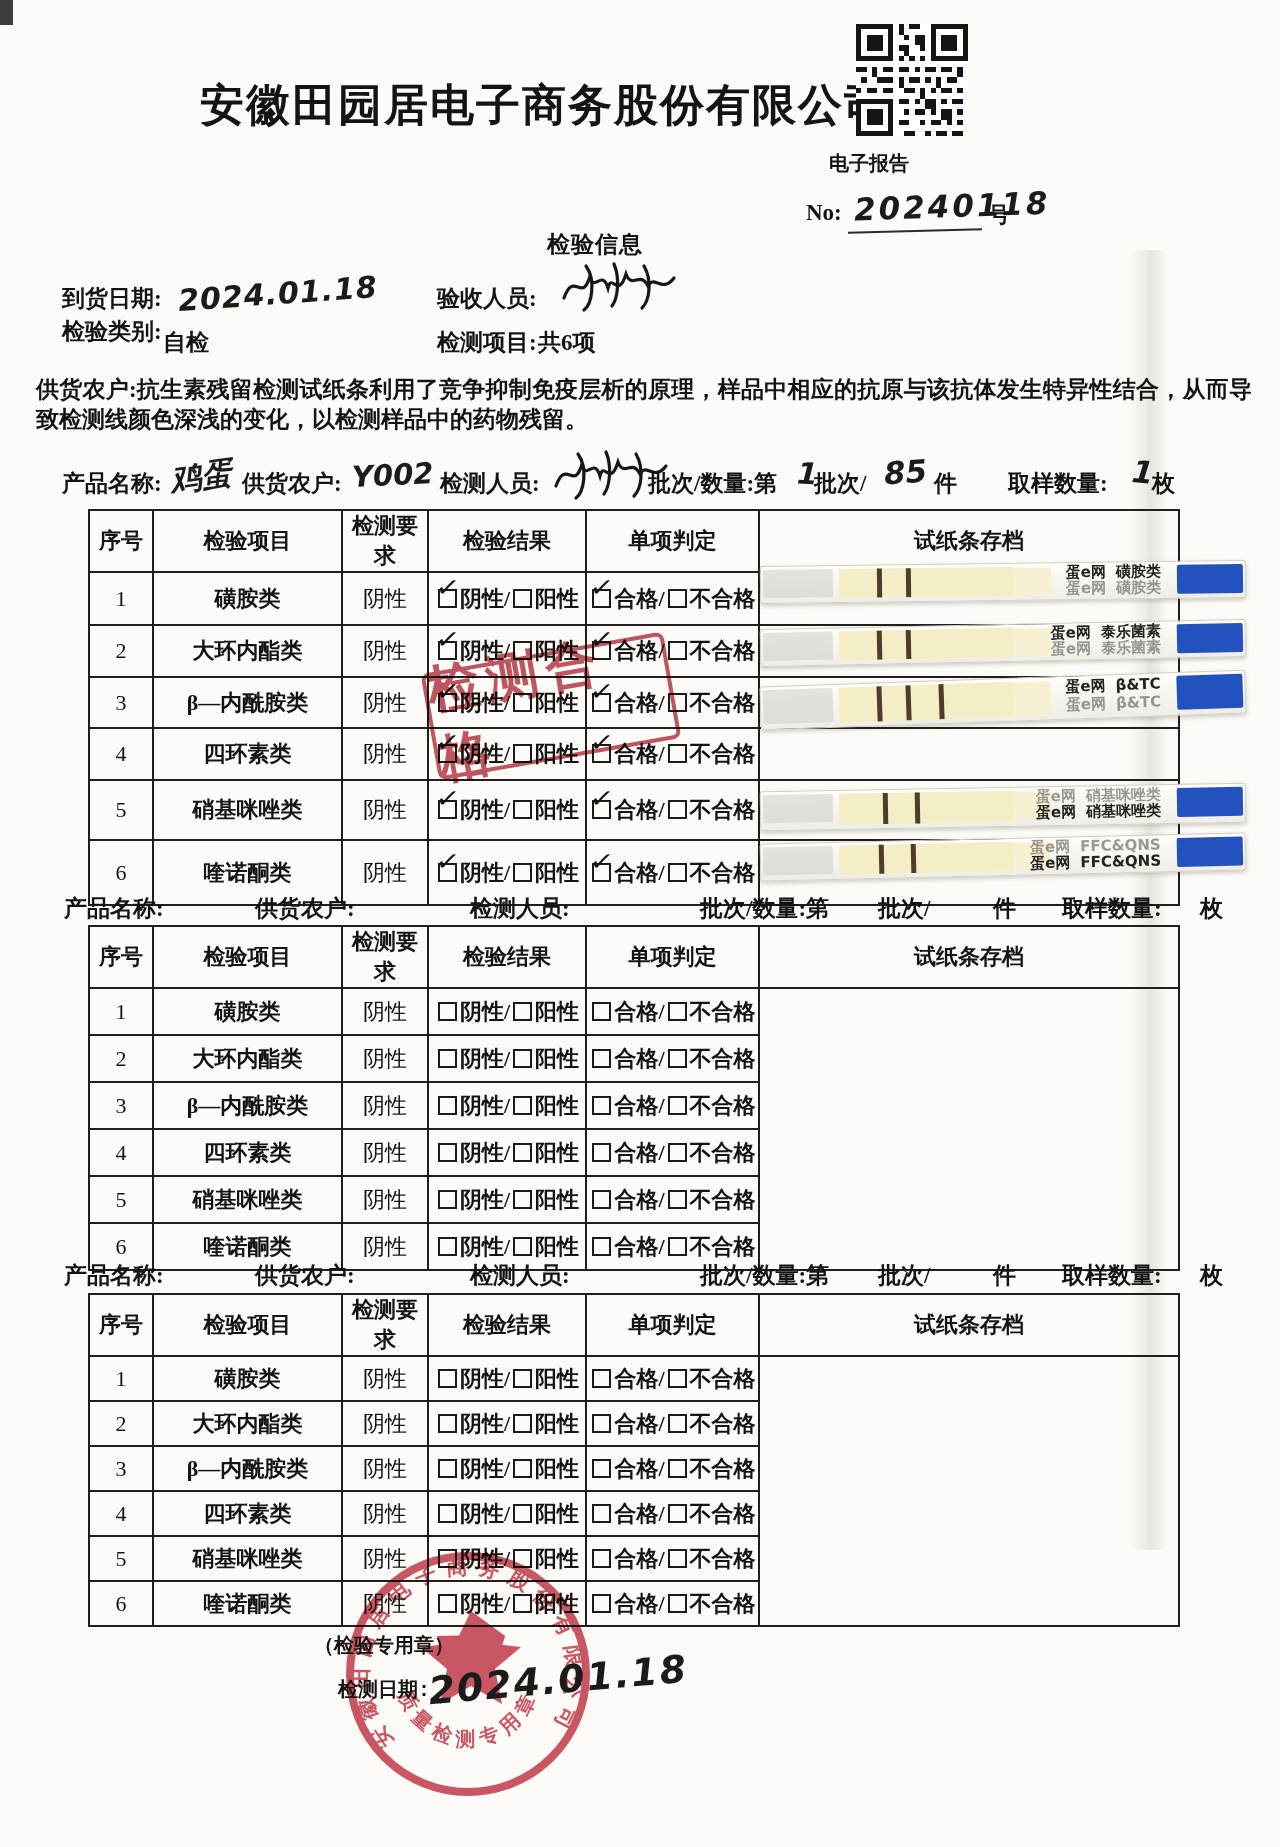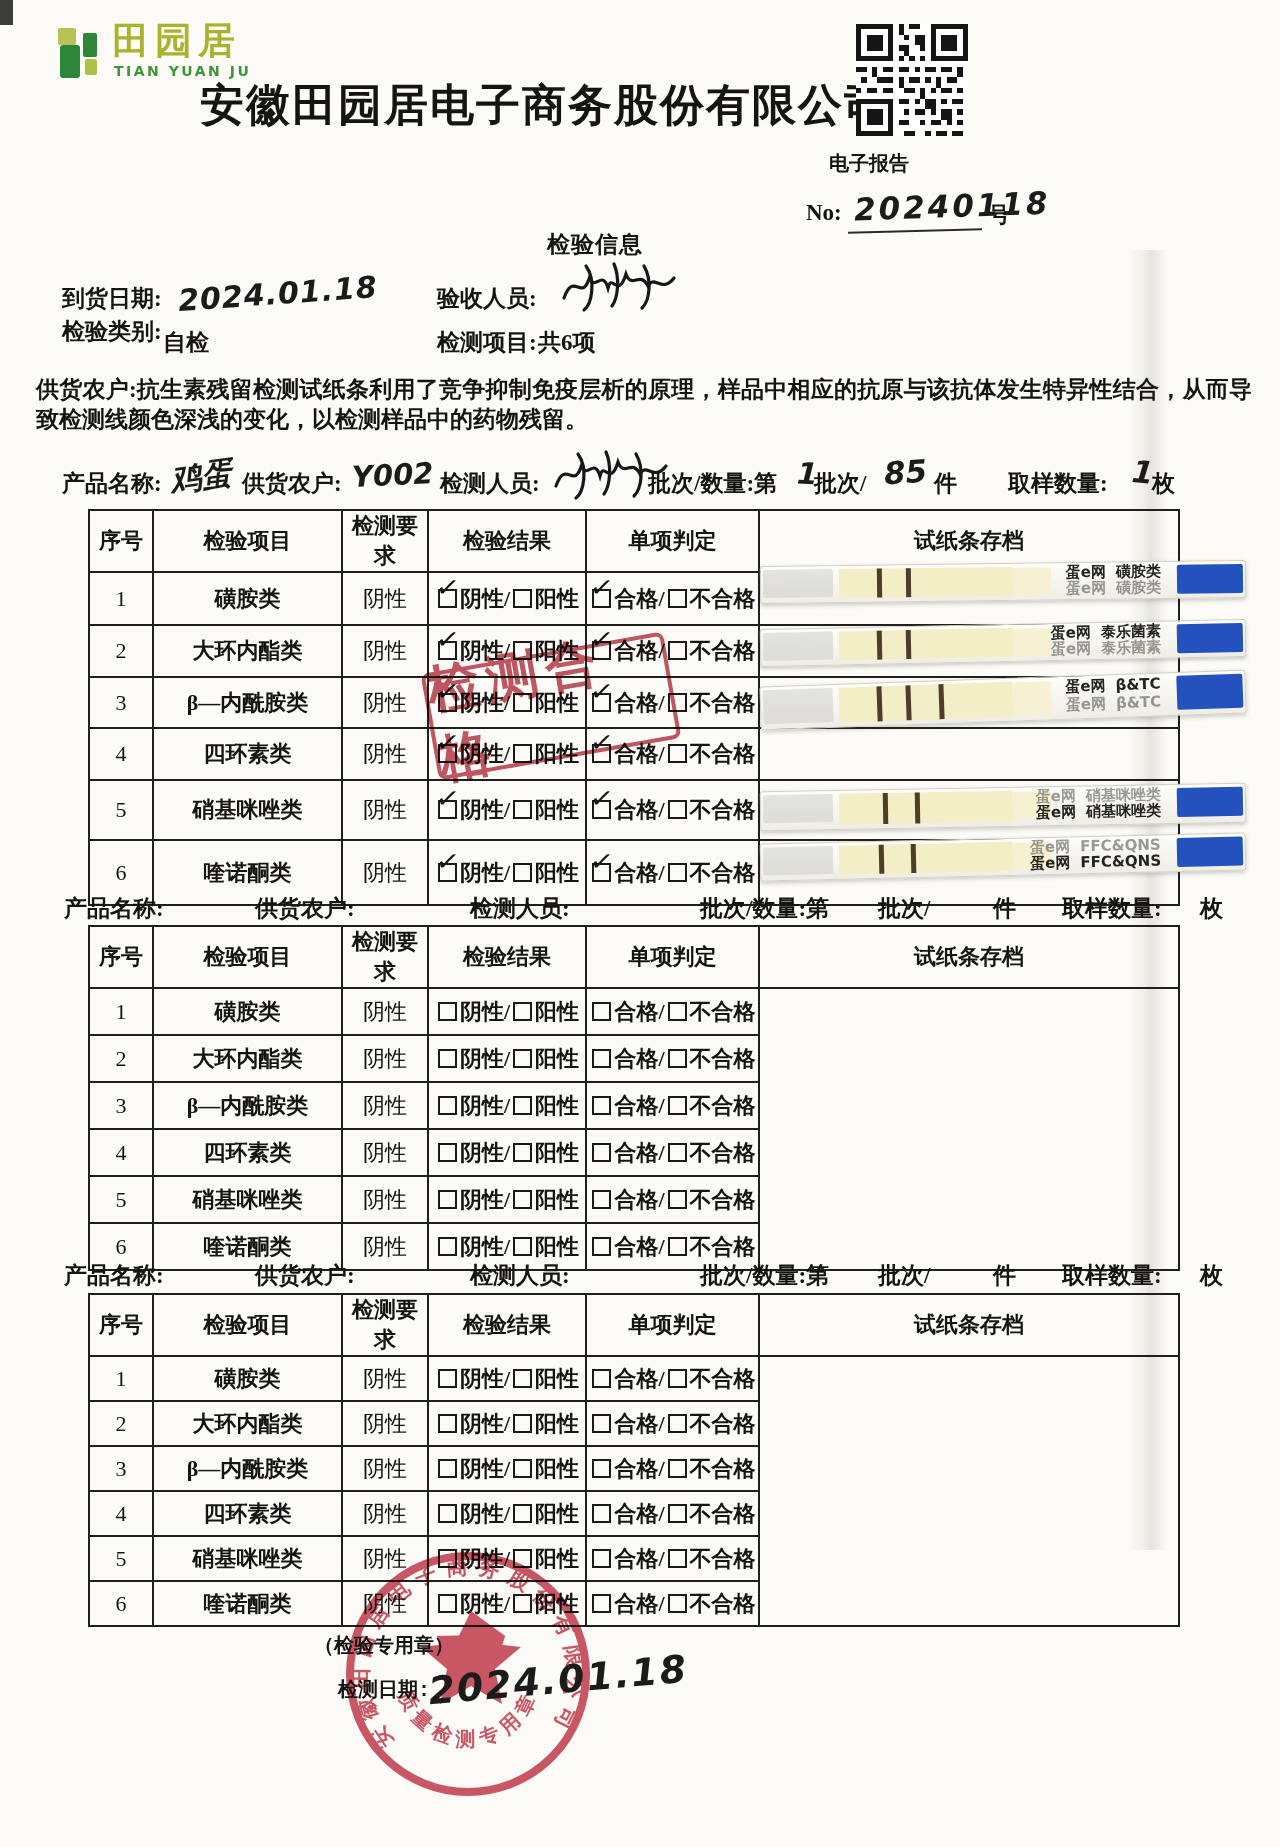--- a/index.html
+++ b/index.html
@@ -77,28 +77,20 @@
   .pline .hand,.pline svg{position:absolute;}
   .sig{stroke:#17171a;stroke-width:3.2;fill:none;stroke-linecap:round;}
 </style>
 </head>
 <body>
 
 <div class="page">
   <div class="abs corner-mark"></div>
   <div class="abs crease"></div>
 
-  <div class="abs logo">
-    <span class="lg-b lg1"></span>
-    <span class="lg-b lg2"></span>
-    <span class="lg-b lg3"></span>
-    <span class="lg-b lg4"></span>
-    <span class="logo-text">田园居</span>
-    <span class="logo-sub">TIAN YUAN JU</span>
-  </div>
 
   <div class="abs company">安徽田园居电子商务股份有限公司</div>
 
   <svg class="abs qr" viewBox="0 0 21 21" shape-rendering="crispEdges">
     <rect x="0" y="0" width="21" height="21" fill="#ffffff"></rect>
     <g fill="#151515">
       <rect x="0" y="0" width="7" height="7"></rect>
         <rect x="14" y="0" width="7" height="7"></rect>
         <rect x="0" y="14" width="7" height="7"></rect>
       <rect x="1" y="1" width="5" height="5" fill="#ffffff"></rect>

